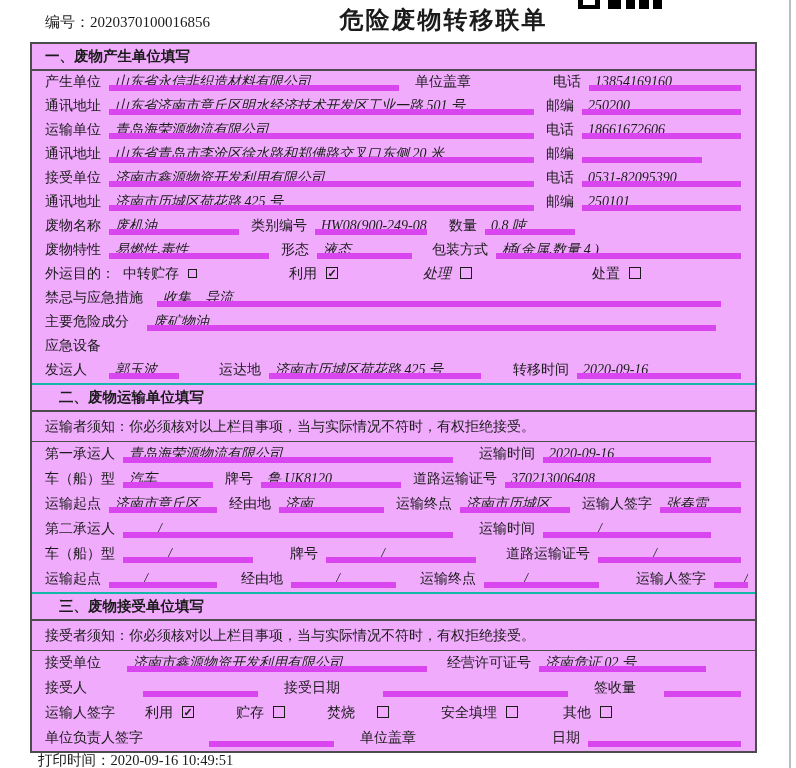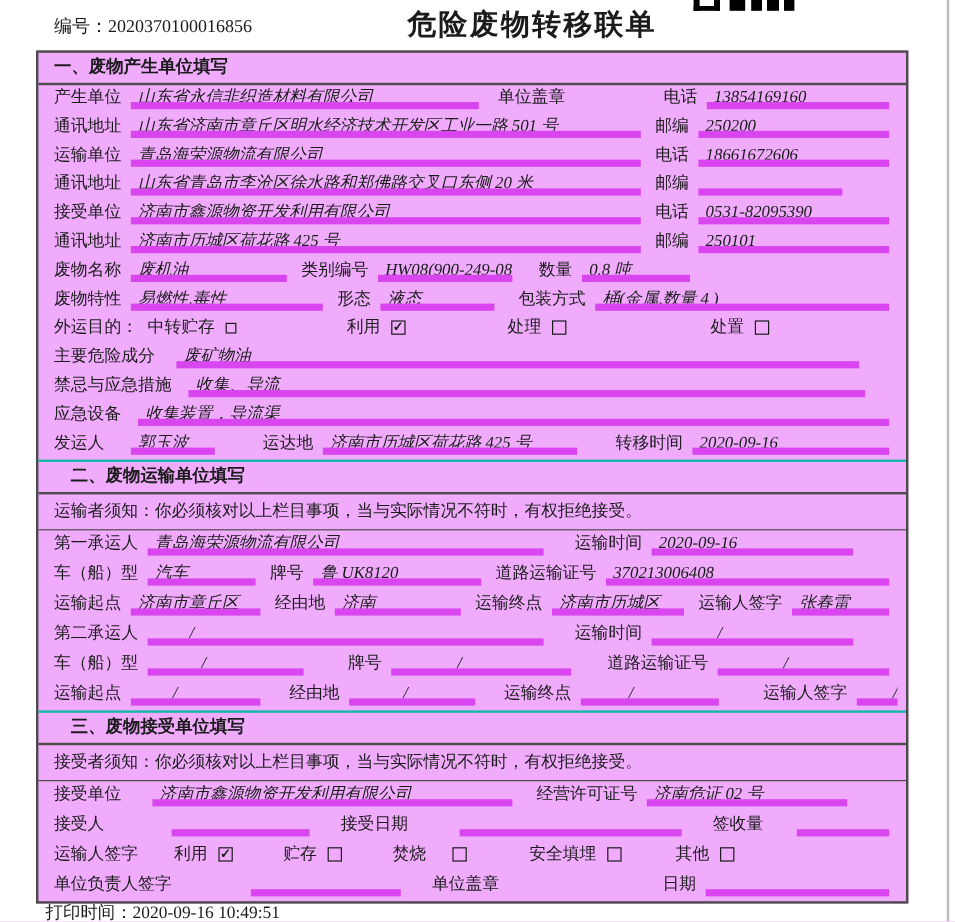--- a/index.html
+++ b/index.html
@@ -123,40 +123,39 @@
     <div class="row r24">
       <span class="lbl">外运目的：</span>
       <span class="chk">
         <span class="chk-t">中转贮存</span>
         <span class="box small"></span>
       </span>
       <span class="chk" style="margin-left: 92px;">
         <span class="chk-t">利用</span>
         <span class="box">✓</span>
       </span>
-      <span class="chk" style="margin-left: 85px;">
+      <span class="chk" style="margin-left: 85px; font-style: italic;">
         <span class="chk-t">处理</span>
         <span class="box"></span>
       </span>
       <span class="chk" style="margin-left: 120px;">
         <span class="chk-t">处置</span>
         <span class="box"></span>
       </span>
     </div>
     <div class="row r24">
+      <span class="lbl">禁忌与应急措施</span>
+      <span class="val flex" style="margin-left: 6px; margin-right: 20px;">收集、导流</span>
+    </div>
+    <div class="row r24">
       <span class="lbl">主要危险成分</span>
       <span class="val flex" style="margin-left: 10px; margin-right: 25px;">废矿物油</span>
     </div>
     <div class="row r24">
-      <span class="lbl">禁忌与应急措施</span>
-      <span class="val flex" style="margin-left: 6px; margin-right: 20px;">收集、导流</span>
-    </div>
-    <div class="row r24">
       <span class="lbl">应急设备</span>
-      <span class="val flex" style="margin-left: 6px;">收集装置，导流渠</span>
     </div>
     <div class="row r24">
       <span class="lbl">发运人</span>
       <span class="val" style="width: 70px; margin-left: 14px;">郭玉波</span>
       <span class="lbl" style="margin-left: 28px;">运达地</span>
       <span class="val" style="width: 212px;">济南市历城区荷花路 425 号</span>
       <span class="lbl" style="margin-left: 20px;">转移时间</span>
       <span class="val flex">2020-09-16</span>
     </div>
     <div class="sec-header">二、废物运输单位填写</div>

